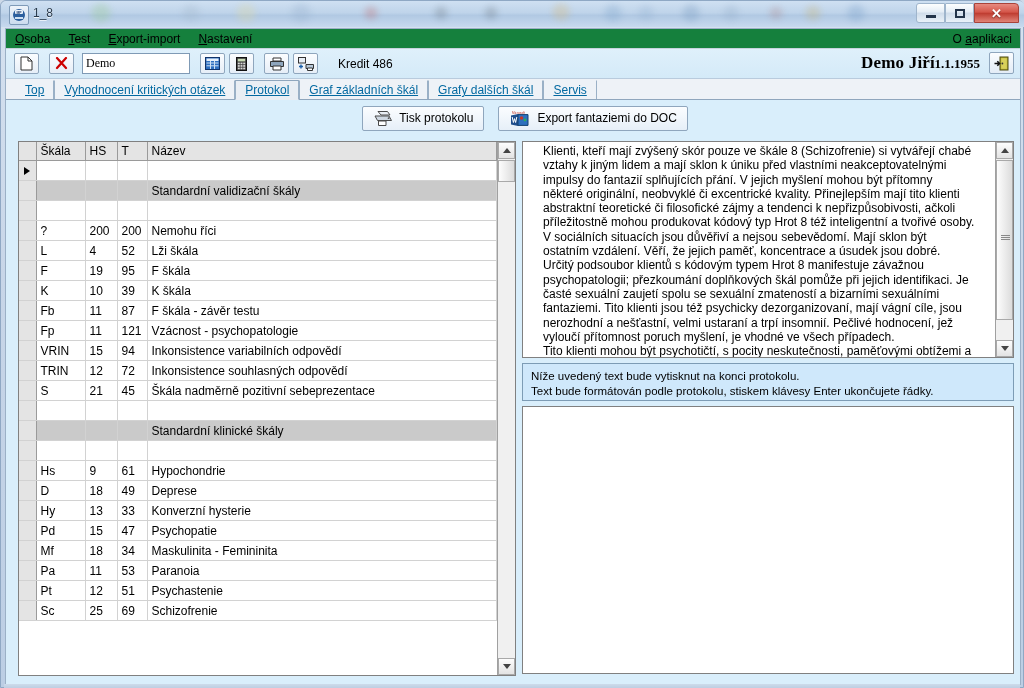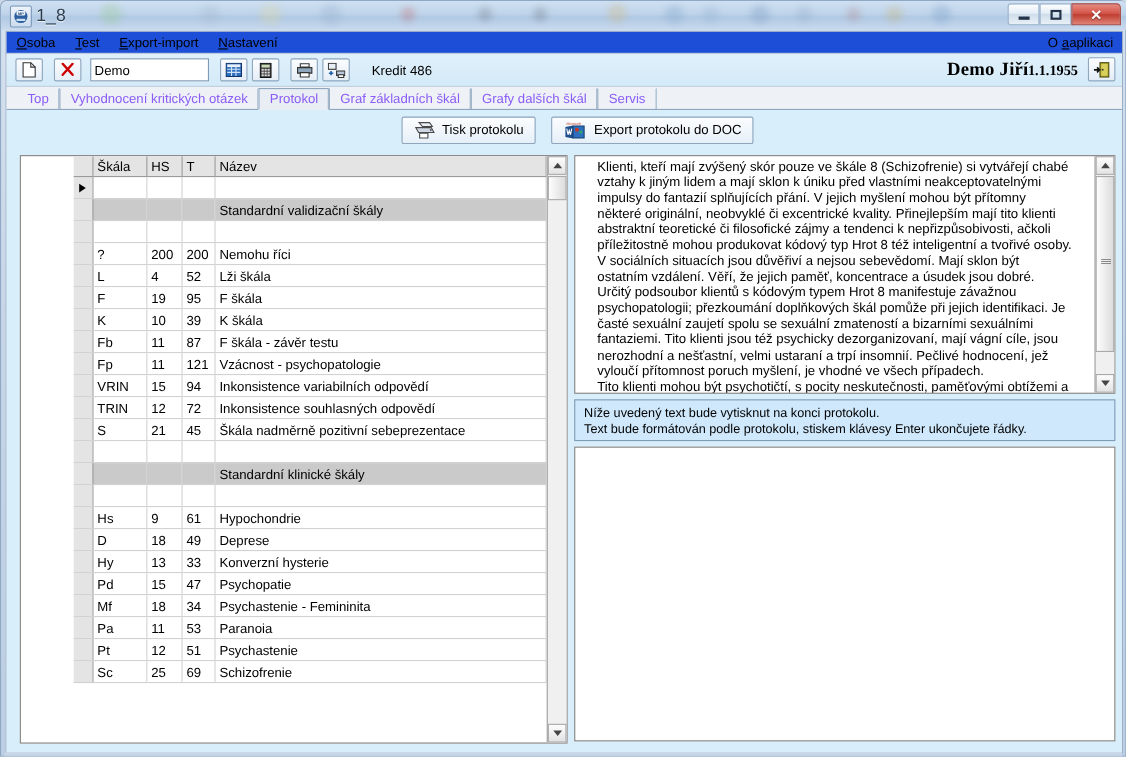--- a/index.html
+++ b/index.html
@@ -49,21 +49,21 @@
   }
   .app-icon{
     position:absolute;left:8px;top:4px;width:18px;height:18px;
     background:linear-gradient(to bottom,#eef4fb,#ccdcee);
     border:1px solid #7e9ab8;border-radius:2px;
     display:flex;align-items:center;justify-content:center;
     font-size:9px;font-weight:bold;color:#1b3a6b;
   }
   .win-title{
     position:absolute;left:32px;top:5px;
-    font-size:16px;color:#2a3b4d;text-shadow:0 1px 0 rgba(255,255,255,.8);
+    font-size:12px;color:#2a3b4d;text-shadow:0 1px 0 rgba(255,255,255,.8);
   }
   .win-btns{position:absolute;right:6px;top:2px;display:flex;gap:0;}
   .wb{
     width:29px;height:20px;box-sizing:border-box;
     border:1px solid #9fb5cc;
     background:linear-gradient(to bottom,#fdfefe 0%,#e4edf6 45%,#cfdcea 50%,#e9f1f8 100%);
     display:flex;align-items:center;justify-content:center;
     font-size:11px;color:#223;
     border-radius:1px;
   }
@@ -82,21 +82,21 @@
   .client{
     position:absolute;left:4px;top:27px;width:1016px;height:657px;
     background:#e9eef4;
     box-sizing:border-box;
     border:1px solid #9bb0c6;
   }
 
   
   .menubar{
     position:relative;height:20px;width:100%;
-    background:#1d4ed8;
+    background:#15803d;
     border-bottom:1px solid #c6d2de;
     box-sizing:border-box;
     display:flex;align-items:center;
   }
   .menu-item{
     padding:2px 9px;font-size:12px;color:#000;cursor:default;
   }
   .menu-item u{text-decoration:underline;}
   .menu-right{position:absolute;right:8px;top:3px;font-size:12px;}
 
@@ -112,21 +112,21 @@
     width:25px;height:21px;box-sizing:border-box;
     background:linear-gradient(to bottom,#fbfdff,#e6eef7);
     border:1px solid #8fa6bd;border-radius:2px;
     display:flex;align-items:center;justify-content:center;
     margin-right:4px;
   }
   .tb-sep{width:6px;}
   .person-input{
     width:108px;height:21px;box-sizing:border-box;
     background:#fff;border:1px solid #7f9ab5;
-    font-family:Liberation Sans, sans-serif;font-size:12px;
+    font-family:Liberation Serif, serif;font-size:12px;
     padding:1px 3px;margin:0 10px 0 4px;color:#000;
     outline:none;
   }
   .kredit{margin-left:16px;font-size:12px;}
   .client-name{
     position:absolute;right:85px;top:4px;
     font-size:17px;font-weight:bold;font-family:"Liberation Serif",serif;
     letter-spacing:.2px;
   }
   .client-dob{
@@ -147,21 +147,21 @@
     background:#eef2f7;
     border-bottom:1px solid #8fa6bd;
     box-sizing:border-box;
     display:flex;align-items:flex-end;padding-left:10px;
   }
   .tab{
     height:19px;line-height:18px;padding:0 9px;font-size:12px;
     box-sizing:border-box;
     border-left:1px solid #9ab0c6;border-right:1px solid #9ab0c6;
     border-top:1px solid transparent;
-    background:transparent;color:#8b5cf6;white-space:nowrap;
+    background:transparent;color:#0369a1;white-space:nowrap;text-decoration:underline;
   }
   .tab:first-child{border-left:none;}
   .tab.active{
     background:#e9eef4;border-top:1px solid #8fa6bd;
     border-bottom:1px solid #e9eef4;
     position:relative;top:1px;height:20px;
   }
 
   
   .printbar{
@@ -187,21 +187,21 @@
   }
 
   
   .grid-wrap{
     position:absolute;left:12px;top:5px;width:498px;height:535px;
     background:#fff;
     border:1px solid #808080;
     box-sizing:border-box;
     display:flex;
   }
-  .grid-scrollarea{flex:1;overflow:hidden;position:relative;padding-left:48px;}
+  .grid-scrollarea{flex:1;overflow:hidden;position:relative;}
   table.grid{
     border-collapse:collapse;width:100%;table-layout:fixed;
     font-size:12px;
   }
   table.grid th{
     background:#e4e4e4;
     border-right:1px solid #9a9a9a;
     border-bottom:1px solid #9a9a9a;
     font-weight:normal;text-align:left;
     padding:2px 4px;height:16px;box-sizing:border-box;
@@ -402,21 +402,21 @@
         </div>
         <div class="big-btn">
           <svg width="22" height="19" viewBox="0 0 22 19">
             <text x="3" y="4.5" font-size="3.2" fill="#c0392b" font-family="sans-serif">Microsoft</text>
             <path d="M2 6.5 L9 5 L9 17 L2 15.5 Z" fill="#1f4e8c"></path>
             <path d="M9 5.6 L19 5.6 L19 16.4 L9 16.4 Z" fill="#2d6fbf" stroke="#12406f"></path>
             <path d="M3.2 8 L4.4 13.5 L5.5 9.6 L6.6 13.5 L7.8 8" stroke="#fff" stroke-width="1" fill="none"></path>
             <circle cx="12.5" cy="9" r="1.8" fill="#c0392b"></circle>
             <circle cx="16" cy="11" r="1.4" fill="#27ae60"></circle>
           </svg>
-          <span>Export protokolu do DOC</span>
+          <span>Export fantaziemi do DOC</span>
         </div>
       </div>
 
       <div class="main">
 
         <div class="grid-wrap">
           <div class="grid-scrollarea">
             <table class="grid">
               <colgroup>
                 <col style="width:17px">
@@ -566,21 +566,21 @@
                     <td>Pd</td>
                     <td>15</td>
                     <td>47</td>
                     <td>Psychopatie</td>
                   </tr>
                   <tr>
                     <td class="gutter"></td>
                     <td>Mf</td>
                     <td>18</td>
                     <td>34</td>
-                    <td>Psychastenie - Femininita</td>
+                    <td>Maskulinita - Femininita</td>
                   </tr>
                   <tr>
                     <td class="gutter"></td>
                     <td>Pa</td>
                     <td>11</td>
                     <td>53</td>
                     <td>Paranoia</td>
                   </tr>
                   <tr>
                     <td class="gutter"></td>

